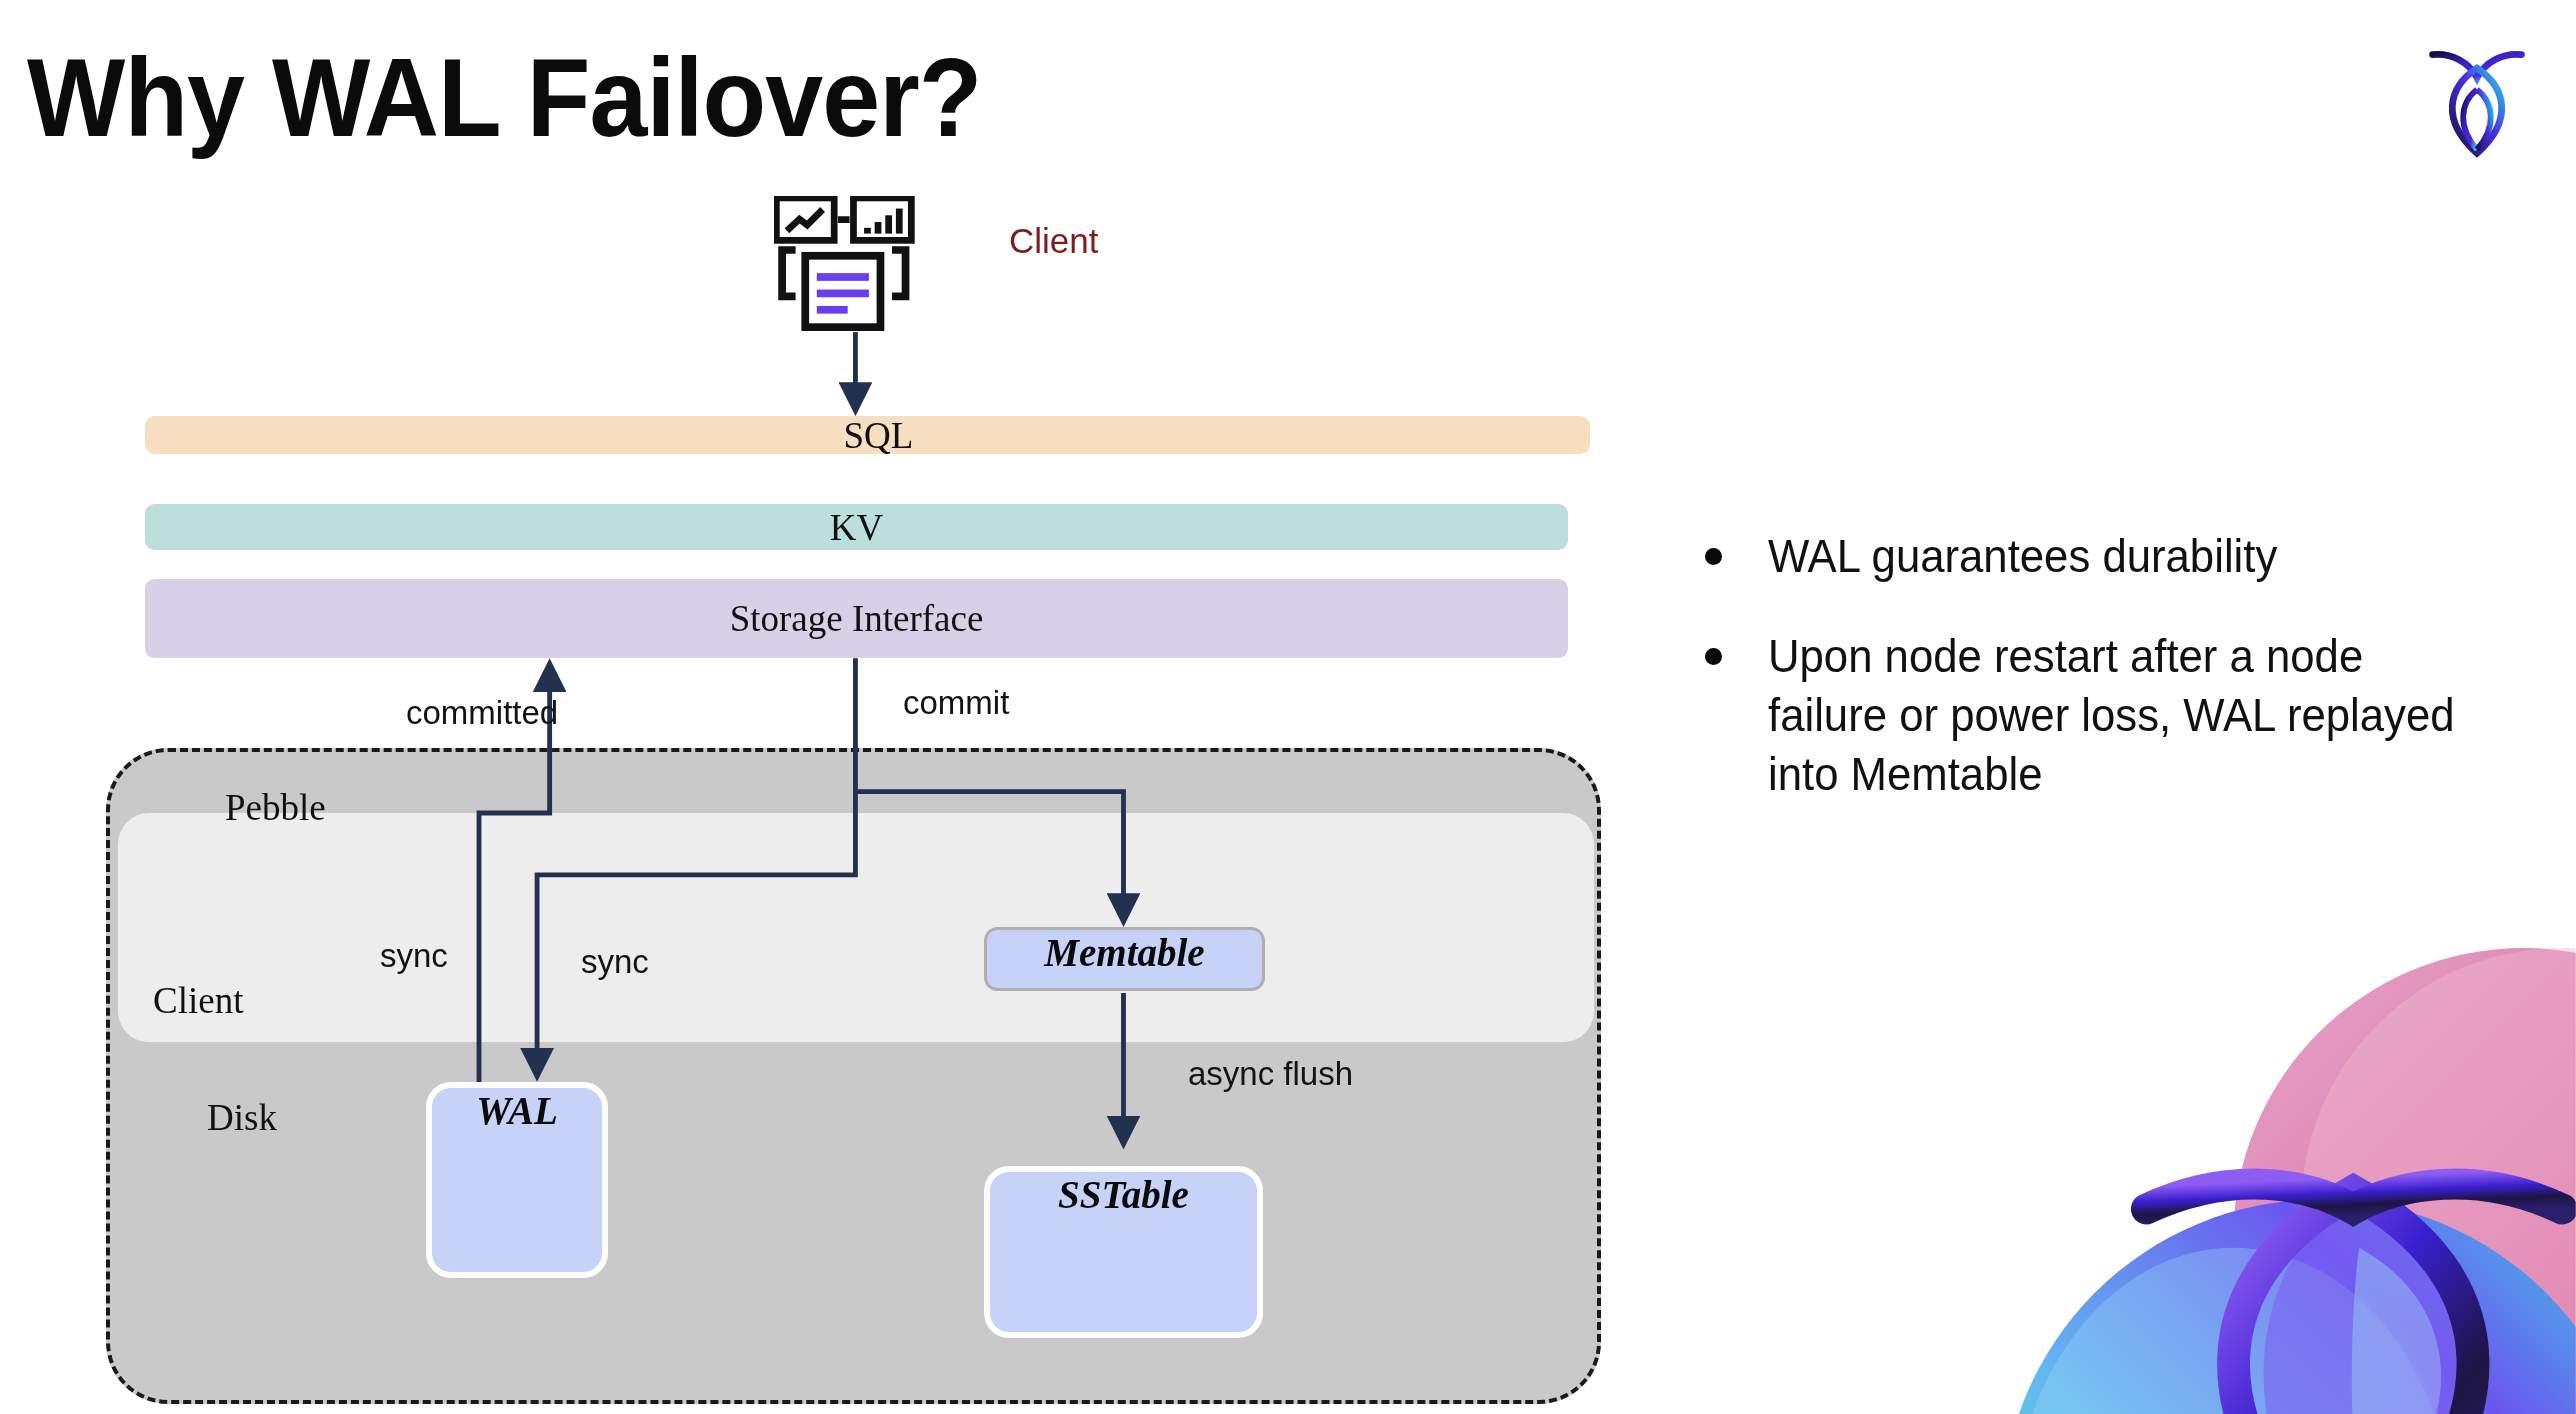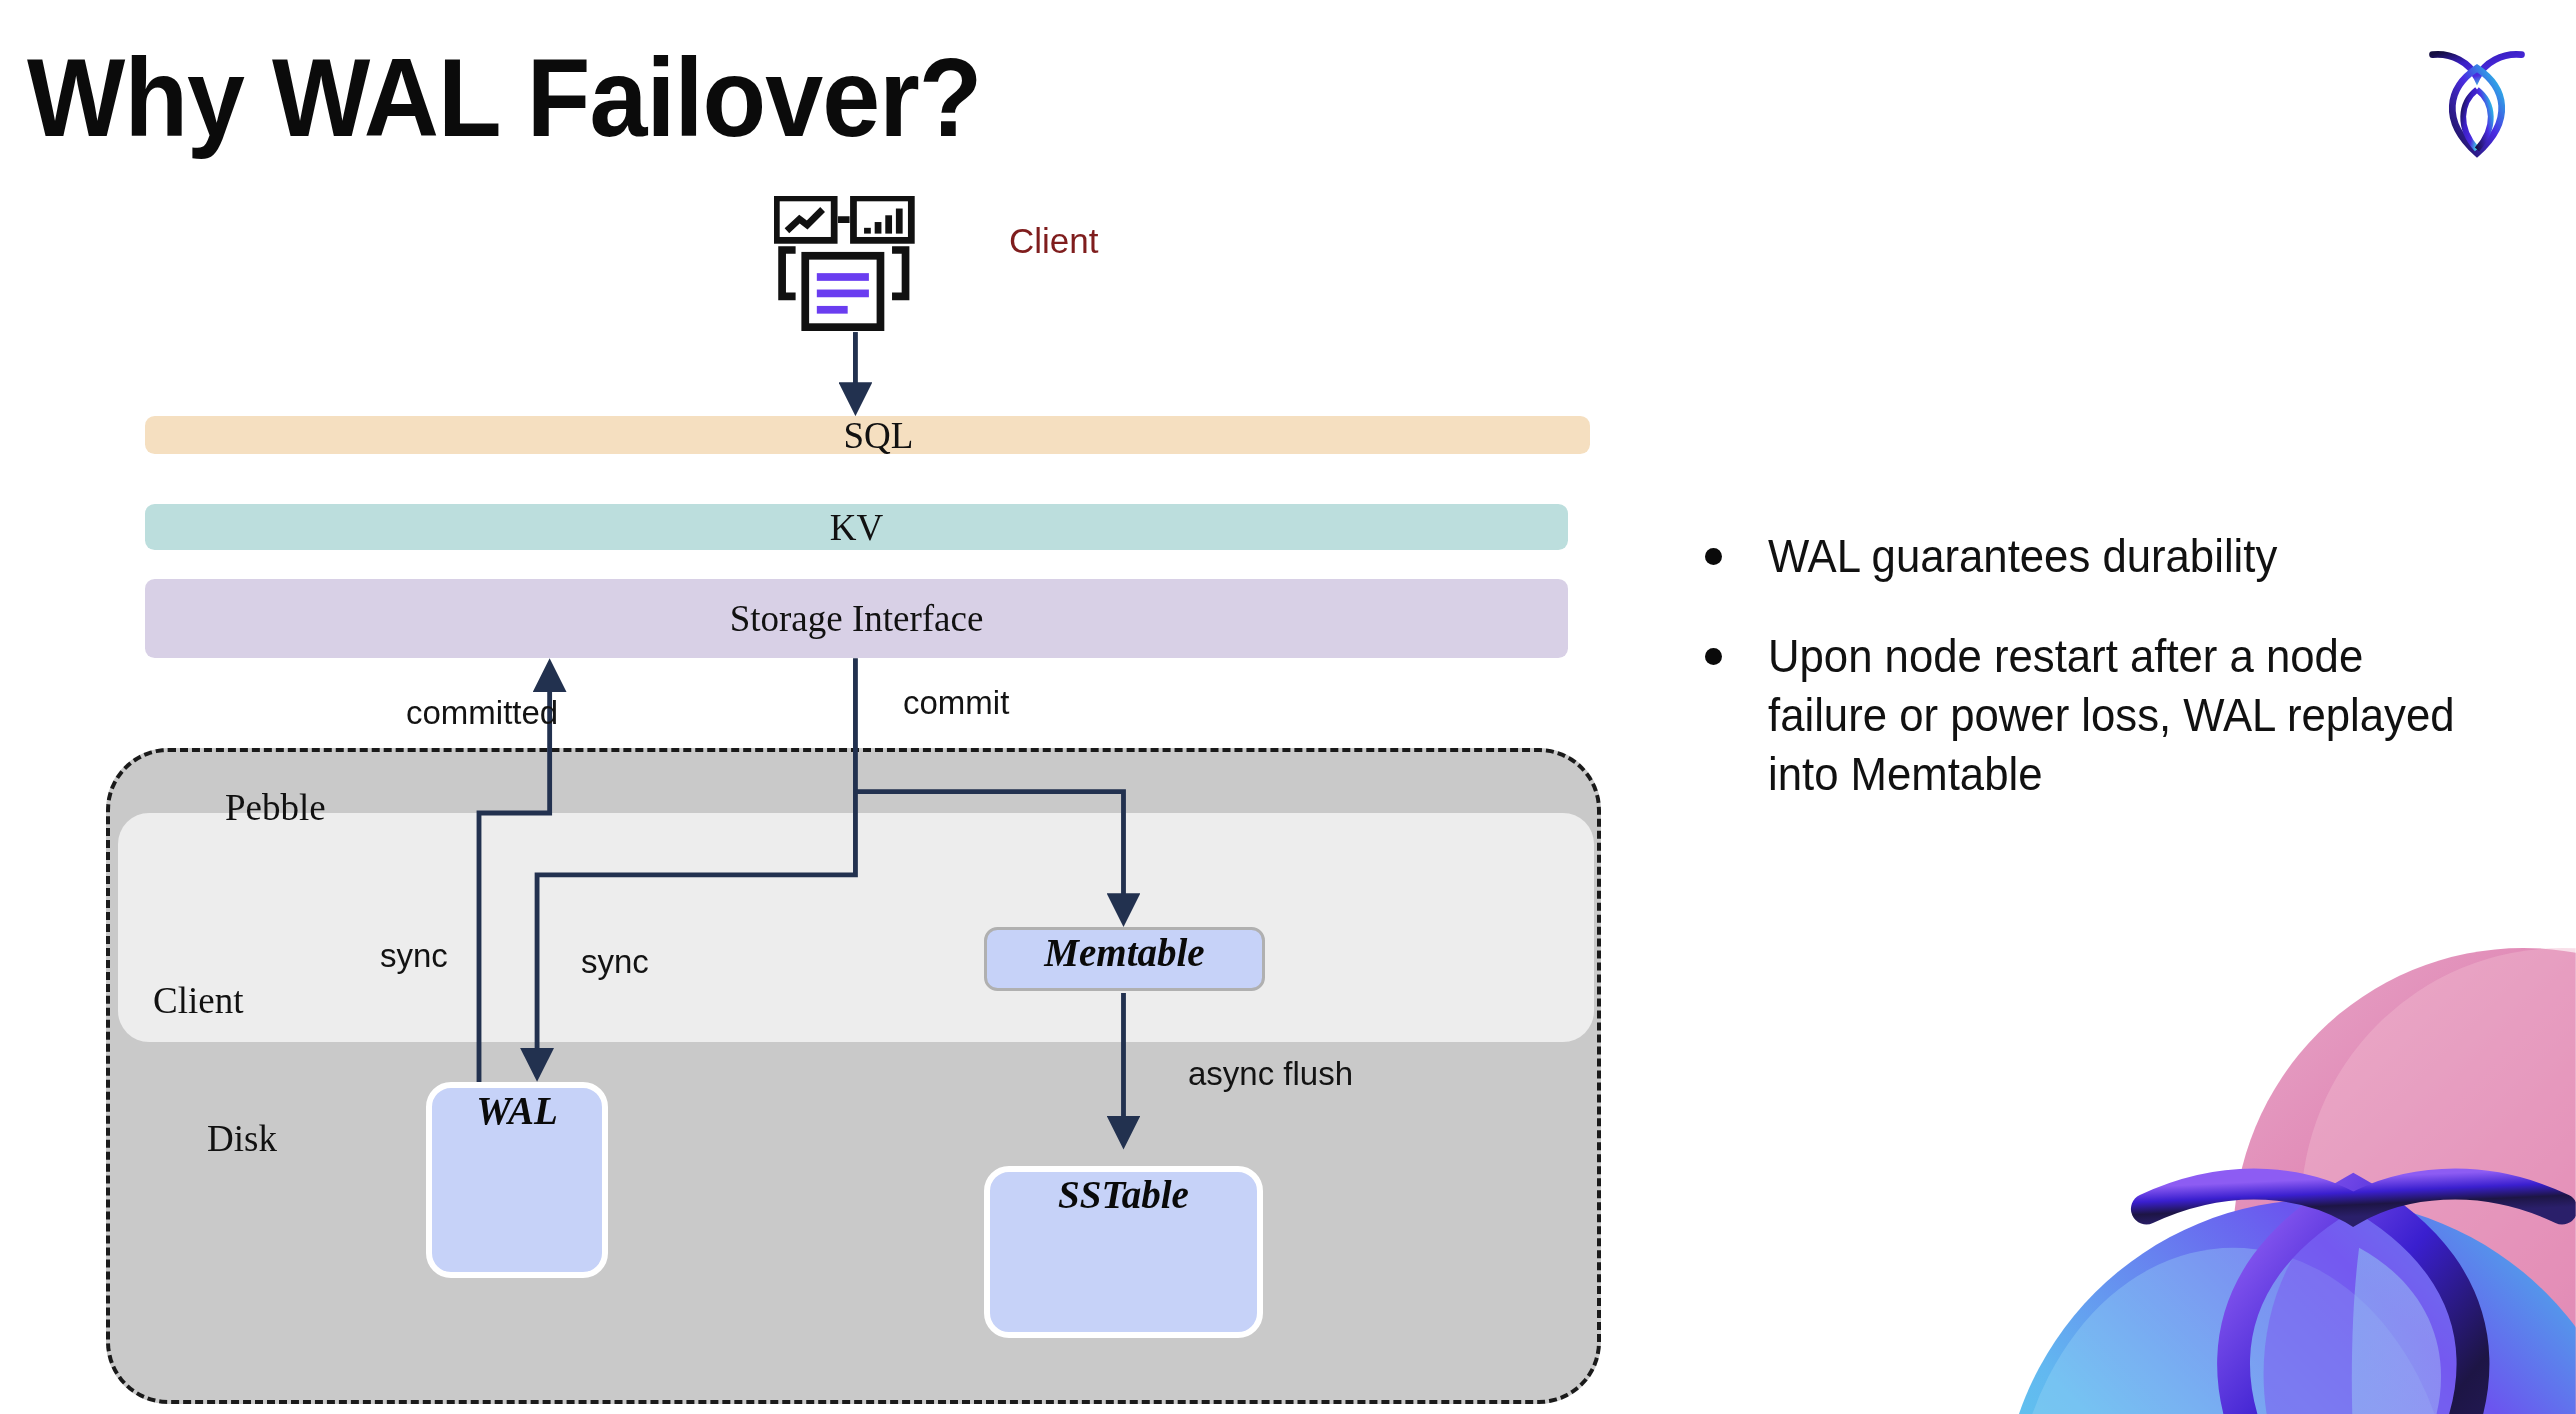--- a/index.html
+++ b/index.html
@@ -118,21 +118,20 @@
     font-size: 37px;
     color: #111111;
   }
   #disk-label {
     position: absolute;
     left: 207px;
     top: 1096px;
     font-family: "Liberation Serif", serif;
     font-size: 37px;
     color: #111111;
-    margin-top: 21px;
   }
 
   
   .comp-box {
     position: absolute;
     background: #c6d2f8;
     display: flex;
     align-items: flex-start;
     justify-content: center;
     font-family: "Liberation Serif", serif;

